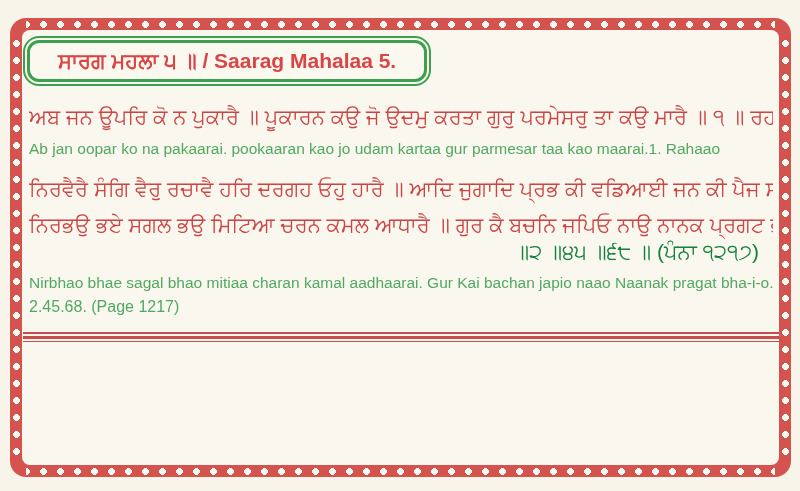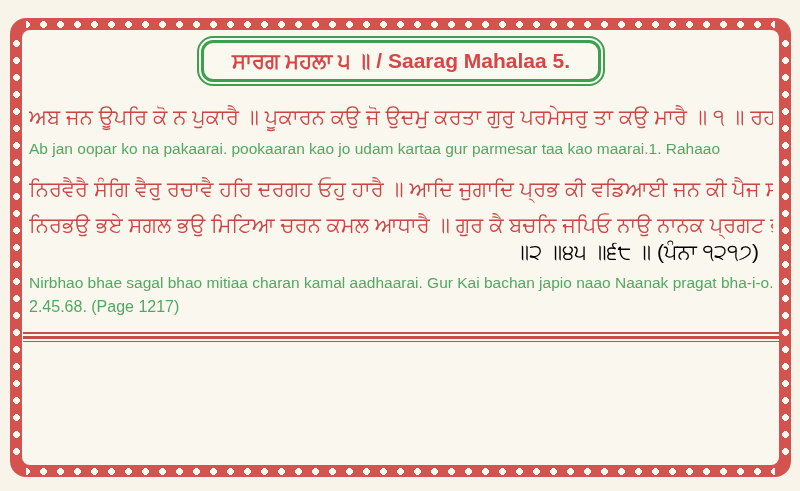--- a/index.html
+++ b/index.html
@@ -31,21 +31,21 @@
     background-image:radial-gradient(circle, #fdfaf2 0 3.2px, rgba(0,0,0,0) 3.6px);
     background-size:7px 17px;background-repeat:repeat-y;background-position:center;
   }
   .dots.top{top:2.5px;}
   .dots.bottom{bottom:2.5px;}
   .dots.left{left:2.5px;}
   .dots.right{right:2.5px;}
 
   .content{position:absolute;top:30px;left:23px;right:21px;bottom:16px;}
 
-  .title-wrap{text-align:center;margin-top:6px;}
+  .title-wrap{margin-top:6px;}
   .title-box{
     display:inline-block;
     border:2px solid #3da04f;border-radius:16px;padding:2px;
     background:#fbf8f0;
   }
   .title-box-inner{
     border:3px solid #3da04f;border-radius:12px;
     padding:5px 28px;
   }
   .title-text{
@@ -57,21 +57,21 @@
     color:#cc4545;font-size:21px;line-height:30px;
     white-space:nowrap;overflow:hidden;
     margin-bottom:6px;
   }
   .t-line{
     color:#52a862;font-size:15.5px;line-height:22px;
     white-space:nowrap;overflow:hidden;
     margin-bottom:14px;
   }
   .g-cit{
-    color:#000000;font-size:21px;line-height:28px;
+    color:#15803d;font-size:21px;line-height:28px;
     text-align:right;padding-right:14px;margin:-4px 0 6px 0;white-space:nowrap;
   }
   .t-cit{
     color:#52a862;font-size:16px;line-height:22px;
     padding-right:14px;margin:-6px 0 0 0;white-space:nowrap;
   }
 
   .separator{
     height:10px;margin-top:14px;
     background:linear-gradient(to bottom,

